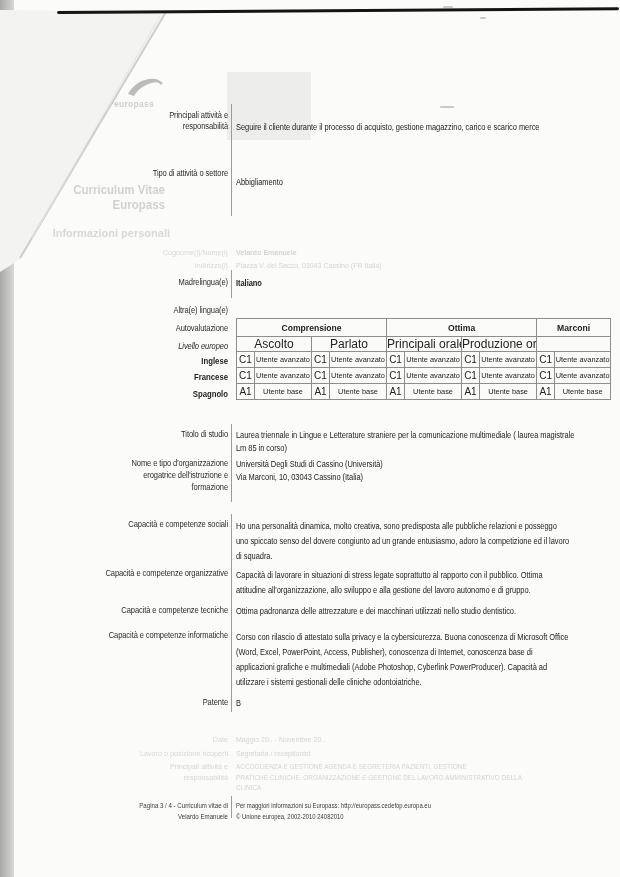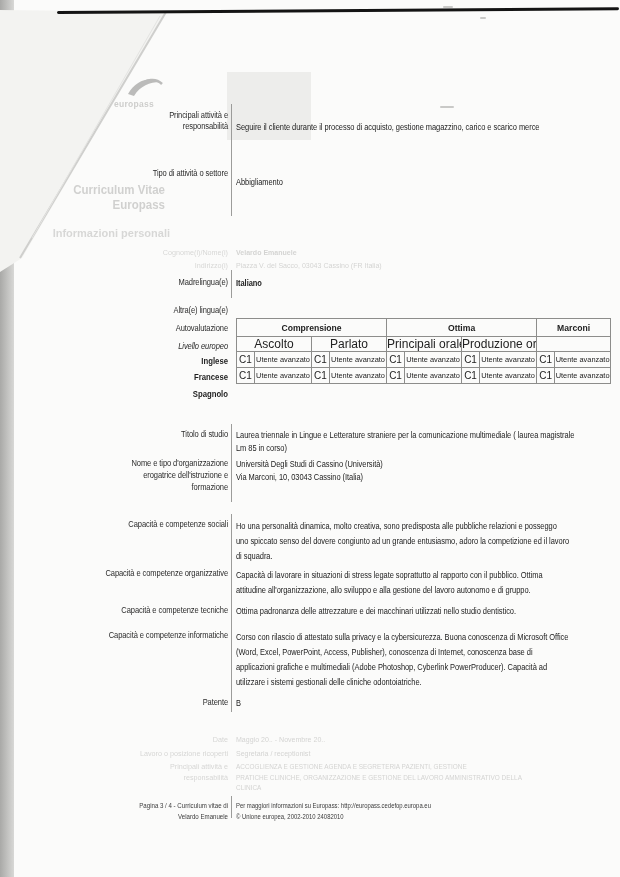--- a/index.html
+++ b/index.html
@@ -177,20 +177,32 @@
         <td class="desc">Utente avanzato</td>
         <td class="code">C1</td>
         <td class="desc">Utente avanzato</td>
         <td class="code">C1</td>
         <td class="desc">Utente avanzato</td>
         <td class="code">C1</td>
         <td class="desc">Utente avanzato</td>
         <td class="code">C1</td>
         <td class="desc">Utente avanzato</td>
       </tr>
+      <tr class="rw">
+        <td class="code">A1</td>
+        <td class="desc">Utente base</td>
+        <td class="code">A1</td>
+        <td class="desc">Utente base</td>
+        <td class="code">A1</td>
+        <td class="desc">Utente base</td>
+        <td class="code">A1</td>
+        <td class="desc">Utente base</td>
+        <td class="code">A1</td>
+        <td class="desc">Utente base</td>
+      </tr>
     </tbody>
       </table>
 
     <div class="lbl" style="top:429px;">Titolo di studio</div>
     <div class="val" style="top:429px;line-height:13px;">Laurea triennale in Lingue e Letterature straniere per la comunicazione multimediale ( laurea magistrale
 Lm 85 in corso)</div>
 
     <div class="lbl" style="top:457px;line-height:12px;">Nome e tipo d'organizzazione
 erogatrice dell'istruzione e
 formazione</div>

